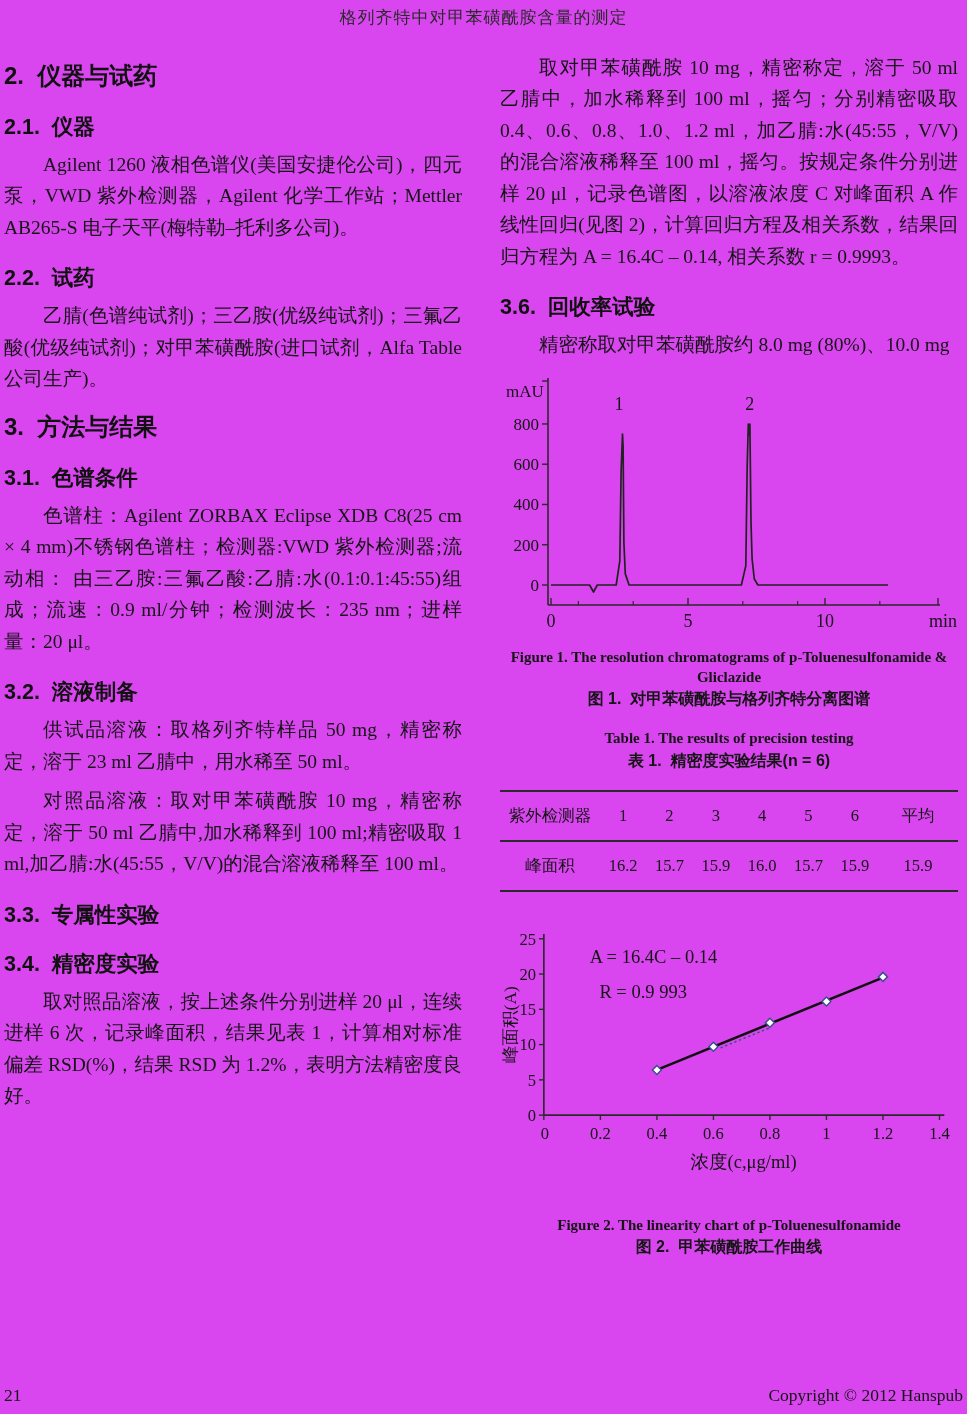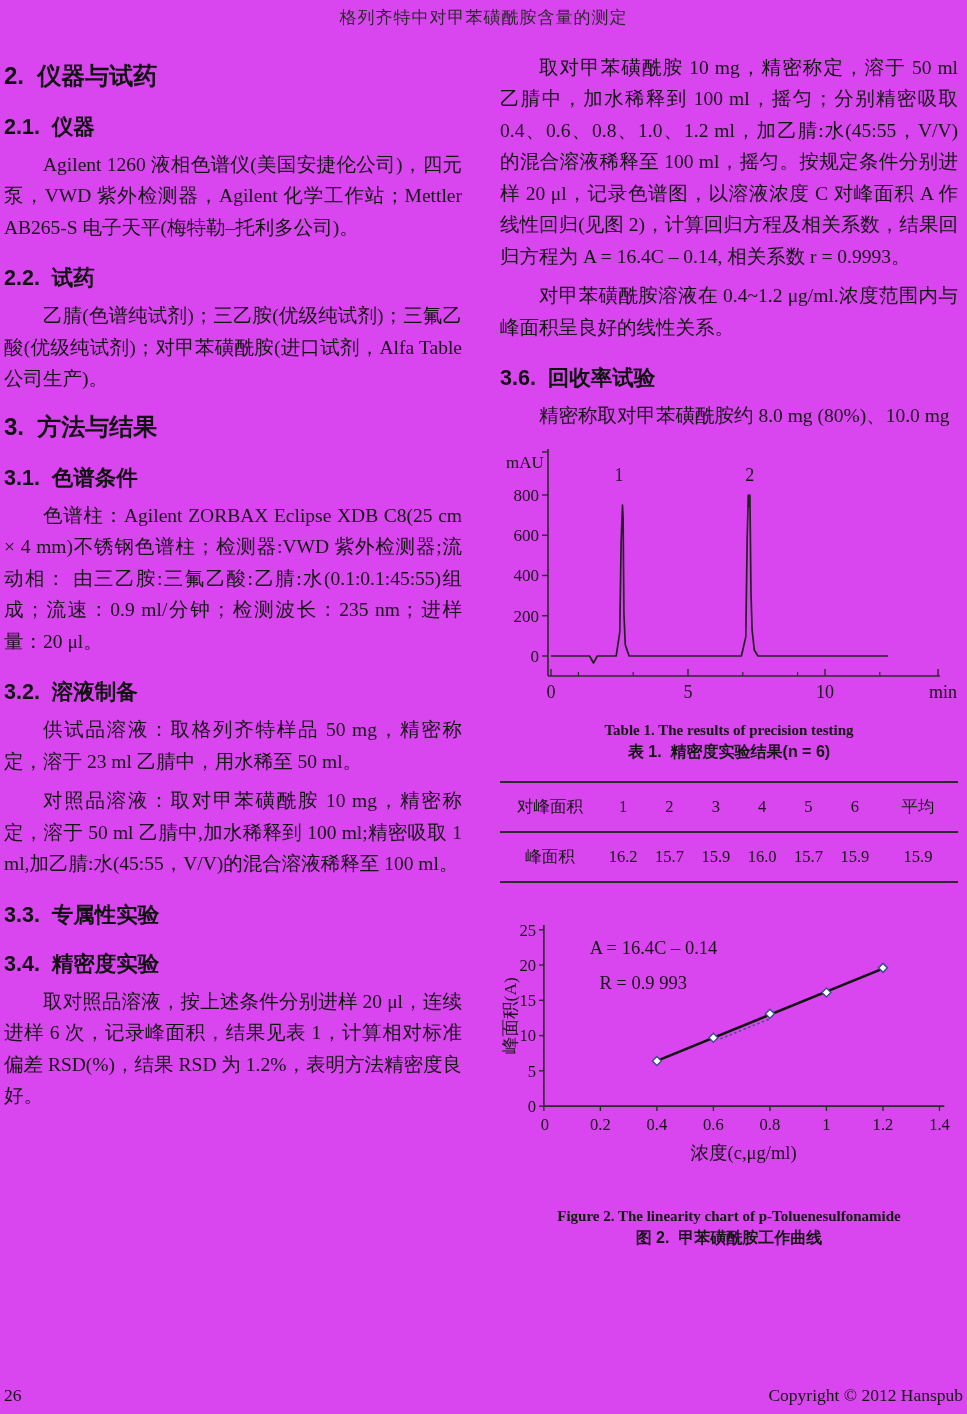--- a/index.html
+++ b/index.html
@@ -52,21 +52,20 @@
       <h2 class="sec">3.2.  溶液制备</h2>
       <p class="body">供试品溶液：取格列齐特样品 50 mg，精密称定，溶于 23 ml 乙腈中，用水稀至 50 ml。</p>
       <p class="body">对照品溶液：取对甲苯磺酰胺 10 mg，精密称定，溶于 50 ml 乙腈中,加水稀释到 100 ml;精密吸取 1 ml,加乙腈:水(45:55，V/V)的混合溶液稀释至 100 ml。</p>
       <h2 class="sec">3.3.  专属性实验</h2>
       <h2 class="sec">3.4.  精密度实验</h2>
       <p class="body">取对照品溶液，按上述条件分别进样 20 μl，连续进样 6 次，记录峰面积，结果见表 1，计算相对标准偏差 RSD(%)，结果 RSD 为 1.2%，表明方法精密度良好。</p>
     </div>
 
     <div class="col">
       <p class="body">取对甲苯磺酰胺 10 mg，精密称定，溶于 50 ml 乙腈中，加水稀释到 100 ml，摇匀；分别精密吸取 0.4、0.6、0.8、1.0、1.2 ml，加乙腈:水(45:55，V/V)的混合溶液稀释至 100 ml，摇匀。按规定条件分别进样 20 μl，记录色谱图，以溶液浓度 C 对峰面积 A 作线性回归(见图 2)，计算回归方程及相关系数，结果回归方程为 A = 16.4C – 0.14,  相关系数 r = 0.9993。</p>
-      <p class="body">对甲苯磺酰胺溶液在  0.4~1.2  μg/ml.浓度范围内与峰面积呈良好的线性关系。</p>
       <h2 class="sec">3.6.  回收率试验</h2>
       <p class="body">精密称取对甲苯磺酰胺约 8.0 mg (80%)、10.0 mg</p>
 
       <div class="fig">
         <svg id="chrom-svg" width="458" height="262" viewBox="0 0 458 262">
             <line x1="48" y1="3" x2="48" y2="230" stroke="#2a2a2a" stroke-width="1.6"></line>
             <line x1="48" y1="230" x2="440" y2="230" stroke="#2a2a2a" stroke-width="1.6"></line>
             <line x1="42" y1="6" x2="48" y2="6" stroke="#2a2a2a" stroke-width="1.4"></line>
             <line x1="42" y1="210" x2="48" y2="210" stroke="#2a2a2a" stroke-width="1.4"></line>
             <text x="39" y="216" font-size="17" text-anchor="end" fill="#151515">0</text>
@@ -90,30 +89,34 @@
             <line x1="242.79999999999998" y1="226" x2="242.79999999999998" y2="230" stroke="#2a2a2a" stroke-width="1.2"></line>
             <line x1="297.6" y1="226" x2="297.6" y2="230" stroke="#2a2a2a" stroke-width="1.2"></line>
             <line x1="379.79999999999995" y1="226" x2="379.79999999999995" y2="230" stroke="#2a2a2a" stroke-width="1.2"></line>
             <line x1="438" y1="223" x2="438" y2="230" stroke="#2a2a2a" stroke-width="1.4"></line>
             <text x="457" y="252" font-size="18" text-anchor="end" fill="#151515">min</text>
             <path d="M51.0,210.0 L89.6,210.0 L93.5,217.0 L97.3,210.0 L116.2,210.0 L119.8,185.8 L121.1,97.3 L122.5,59.0 L123.1,71.1 L123.9,167.7 L125.3,198.9 L129.1,210.0 L241.4,210.0 L245.8,190.9 L247.2,91.2 L248.3,49.0 L249.0,60.2 L249.9,49.0 L251.0,147.6 L252.1,183.8 L254.3,204.0 L257.9,210.0 L388.0,210.0" fill="none" stroke="#222222" stroke-width="1.7" stroke-linejoin="round"></path>
             <text x="119.062" y="34.869" font-size="18" text-anchor="middle" fill="#151515">1</text>
             <text x="249.64999999999998" y="34.869" font-size="18" text-anchor="middle" fill="#151515">2</text>
           </svg>
       </div>
+      <div class="caption-block">
+        <div class="cap-en">Figure 1. The resolution chromatograms of p-Toluenesulfonamide &amp; Gliclazide</div>
+        <div class="cap-zh">图 1.  对甲苯磺酰胺与格列齐特分离图谱</div>
+      </div>
 
       <div class="caption-block" style="margin-top:8px">
         <div class="cap-en">Table 1. The results of precision testing</div>
         <div class="cap-zh">表 1.  精密度实验结果(n = 6)</div>
       </div>
       <div class="tbl-wrap">
         <table class="t1" id="precision-table">
             <thead>
               <tr>
-                <th style="width: 100px;">对峰面积</th>
+                <th style="width: 100px;">紫外检测器</th>
                 <th>1</th>
                 <th>2</th>
                 <th>3</th>
                 <th>4</th>
                 <th>5</th>
                 <th>6</th>
                 <th style="width: 80px;">平均</th>
               </tr>
             </thead>
             <tbody>
@@ -177,16 +180,16 @@
           </svg>
       </div>
       <div class="caption-block">
         <div class="cap-en">Figure 2. The linearity chart of p-Toluenesulfonamide</div>
         <div class="cap-zh">图 2.  甲苯磺酰胺工作曲线</div>
       </div>
     </div>
   </div>
 
   <div class="footer">
-    <span class="pageno">26</span>
+    <span class="pageno">21</span>
     <span class="copy">Copyright © 2012 Hanspub</span>
   </div>
 </div>
 
 </body></html>

